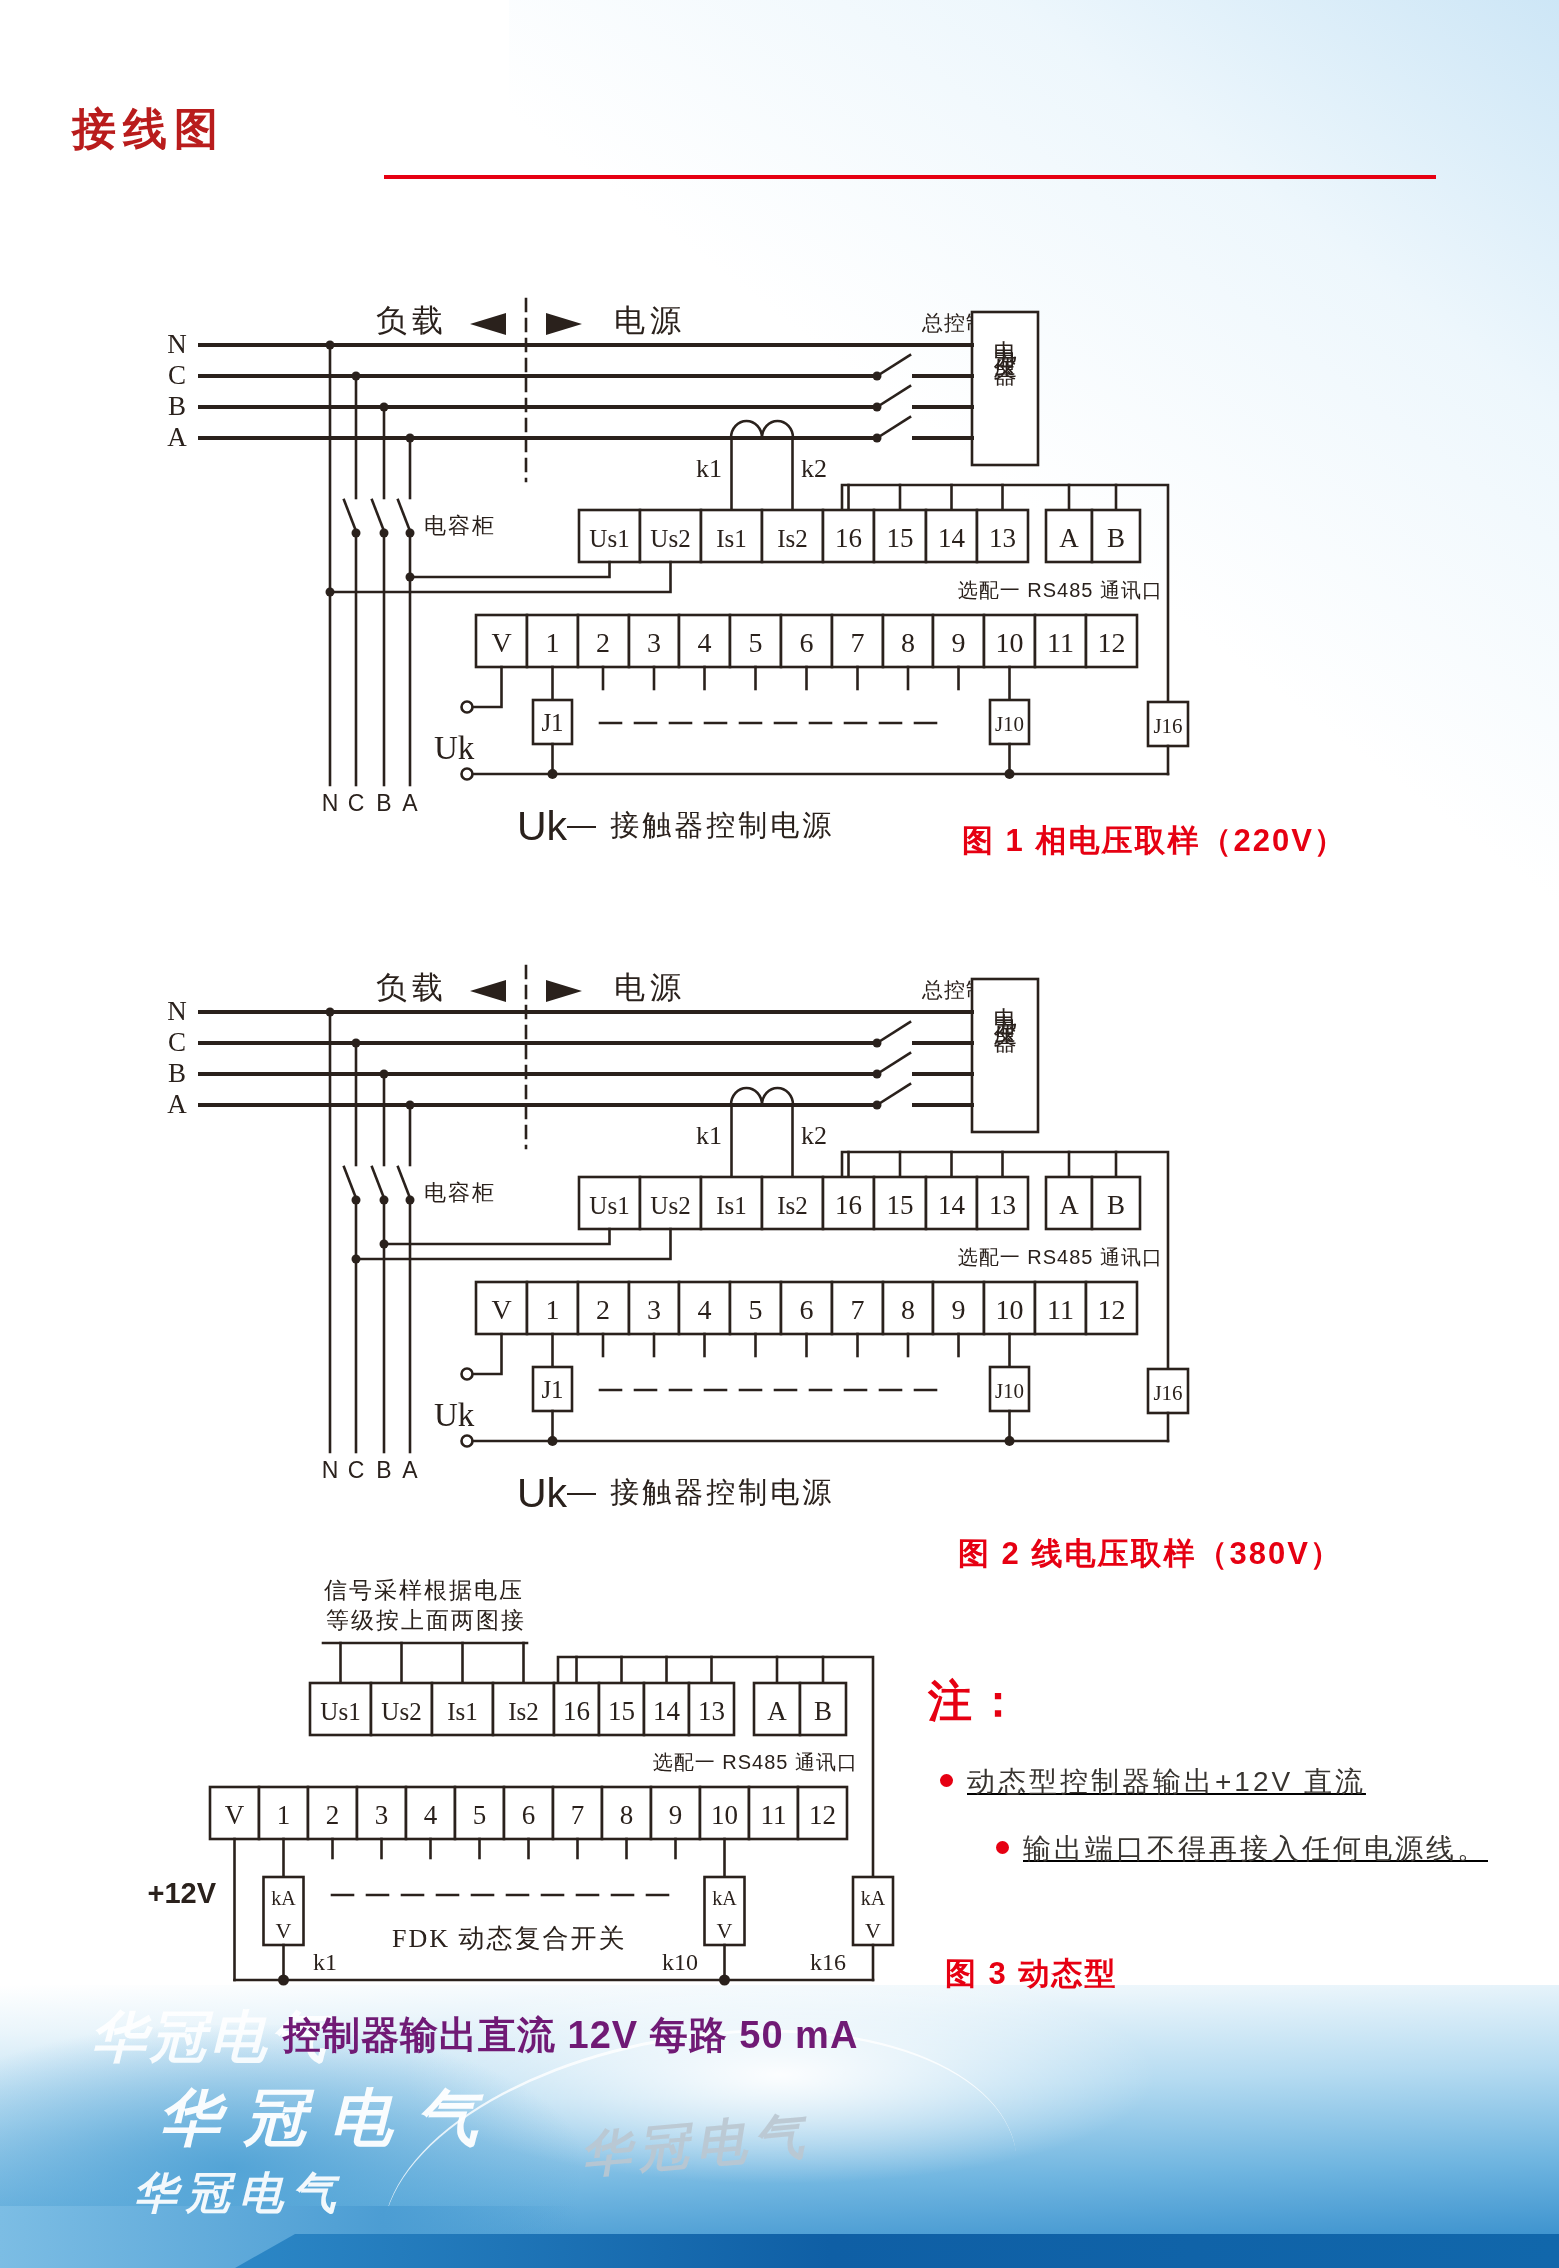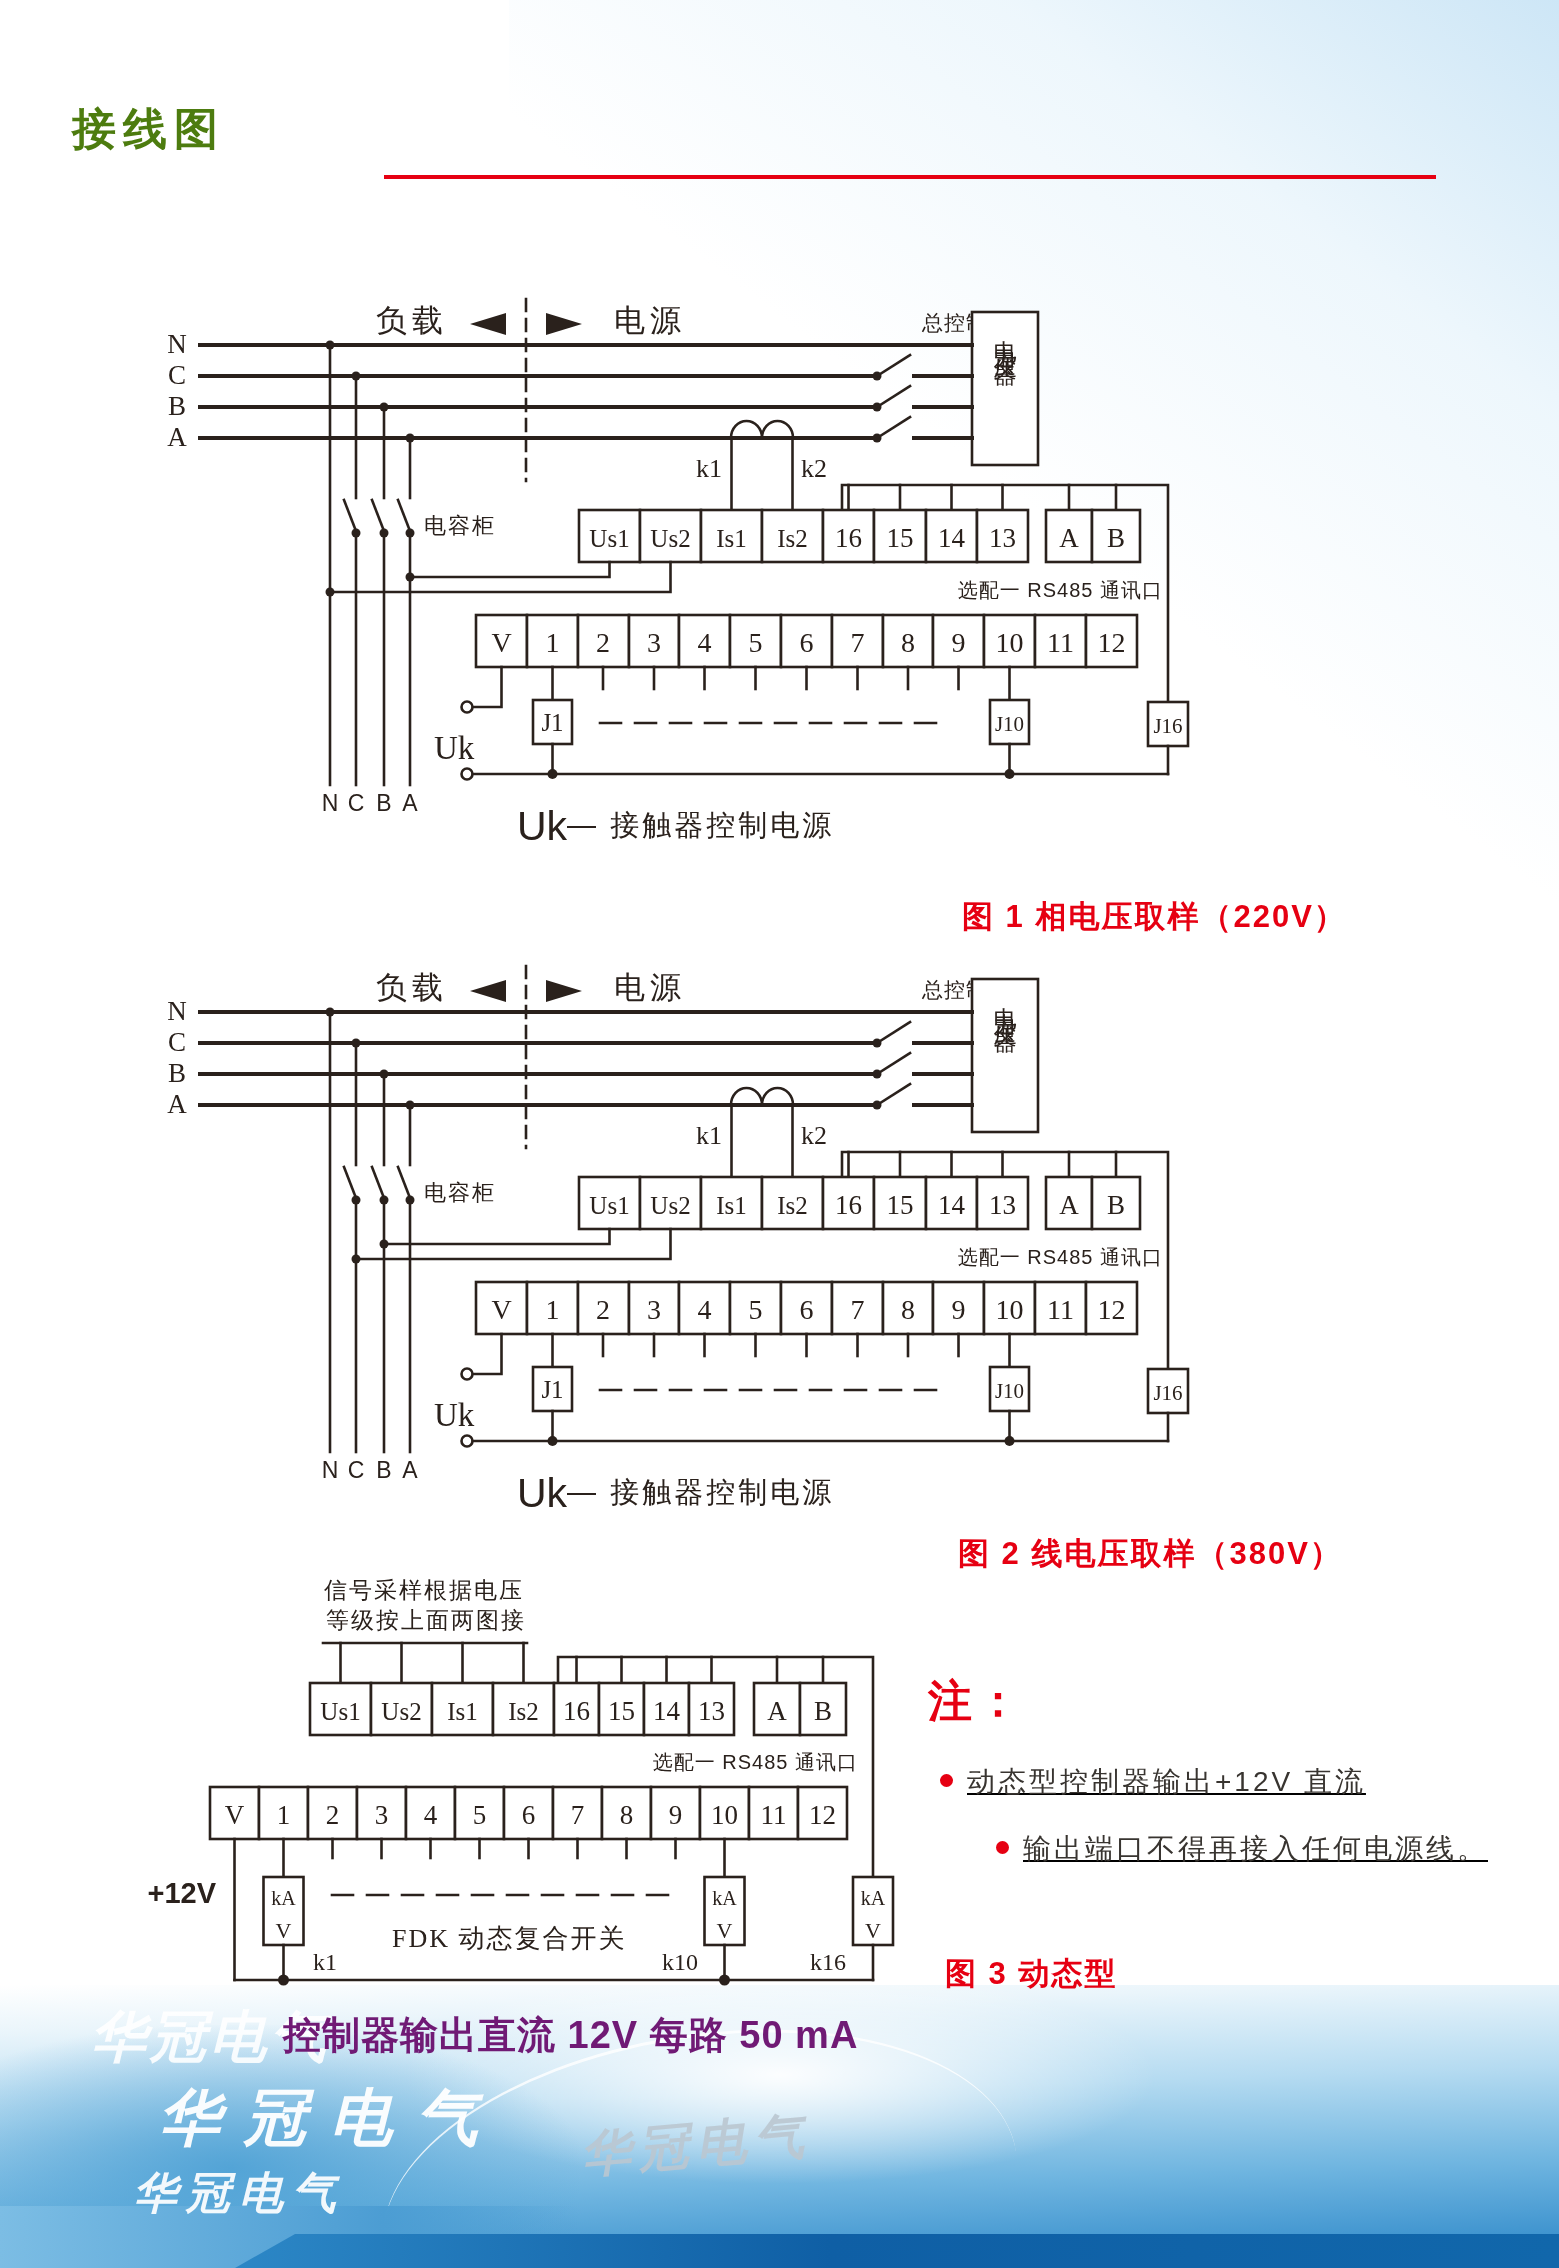--- a/index.html
+++ b/index.html
@@ -15,21 +15,21 @@
   .sky-cloud2{position:absolute;left:-120px;top:40px;width:700px;height:260px;
     background:radial-gradient(ellipse at 50% 55%,rgba(73,158,211,.85) 0%,rgba(73,158,211,0) 72%);}
   .sky-swoosh{position:absolute;left:380px;top:50px;width:640px;height:330px;border-radius:50%;
     border-top:3px solid rgba(255,255,255,.8);transform:rotate(-9deg);}
   .navy-bar{position:absolute;left:235px;right:0;bottom:0;height:34px;
     background:linear-gradient(90deg,#2c87c6 0%,#0f5fa5 45%,#1167ab 100%);
     clip-path:polygon(0 100%,60px 0,100% 0,100% 100%);}
   .shore{position:absolute;left:0;bottom:0;width:580px;height:62px;
     background:linear-gradient(90deg,#7cbde4 0%,#4c9dd3 66%,rgba(76,157,211,0) 100%);}
 
-  .page-title{position:absolute;left:72px;top:100px;z-index:2;color:#4d7c0f;
+  .page-title{position:absolute;left:72px;top:100px;z-index:2;color:#b91c1c;
     font-size:44px;font-weight:700;letter-spacing:7px;white-space:nowrap;}
   .title-rule{position:absolute;left:384px;top:175px;width:1052px;height:4px;background:#e60012;z-index:2;}
 
   .fig-svg{position:absolute;z-index:2;}
   .ln{stroke:#2a211c;stroke-width:2.6;fill:none;stroke-linecap:square;}
   .thk{stroke-width:4;}
   .bx{fill:#ffffff;stroke:#2a211c;stroke-width:2.6;}
   .dot{fill:#2a211c;stroke:none;}
   .oc{fill:#ffffff;stroke:#2a211c;stroke-width:2.6;}
   .ts{font-family:"Liberation Serif","DejaVu Serif",serif;fill:#2a211c;}
@@ -306,21 +306,21 @@
     <g>
       <path class="ln" d="M 609.5 562 L 609.5 577 L 410 577"></path>
         <circle class="dot" cx="410" cy="577" r="4.5"></circle>
       <path class="ln" d="M 670.5 562 L 670.5 592 L 330 592"></path>
         <circle class="dot" cx="330" cy="592" r="4.5"></circle>
     </g>
   </svg>
   <div class="fig-cap" style="left:517px;top:803px;">
     <span class="cap-uk">Uk</span><span class="cap-rest">— 接触器控制电源</span>
   </div>
-  <div class="fig-red" style="left:962px;top:896px;">图 1 相电压取样（220V）</div>
+  <div class="fig-red" style="left:962px;top:820px;">图 1 相电压取样（220V）</div>
 
   <svg class="fig-svg" style="left:150px;top:957px;" width="1060" height="532" viewBox="150 957 1060 532">
     <use href="#fig-body" transform="translate(0,667)"></use>
 
     <g>
       <path class="ln" d="M 609.5 1229 L 609.5 1244 L 384 1244"></path>
         <circle class="dot" cx="384" cy="1244" r="4.5"></circle>
       <path class="ln" d="M 670.5 1229 L 670.5 1259 L 356 1259"></path>
         <circle class="dot" cx="356" cy="1259" r="4.5"></circle>
     </g>

